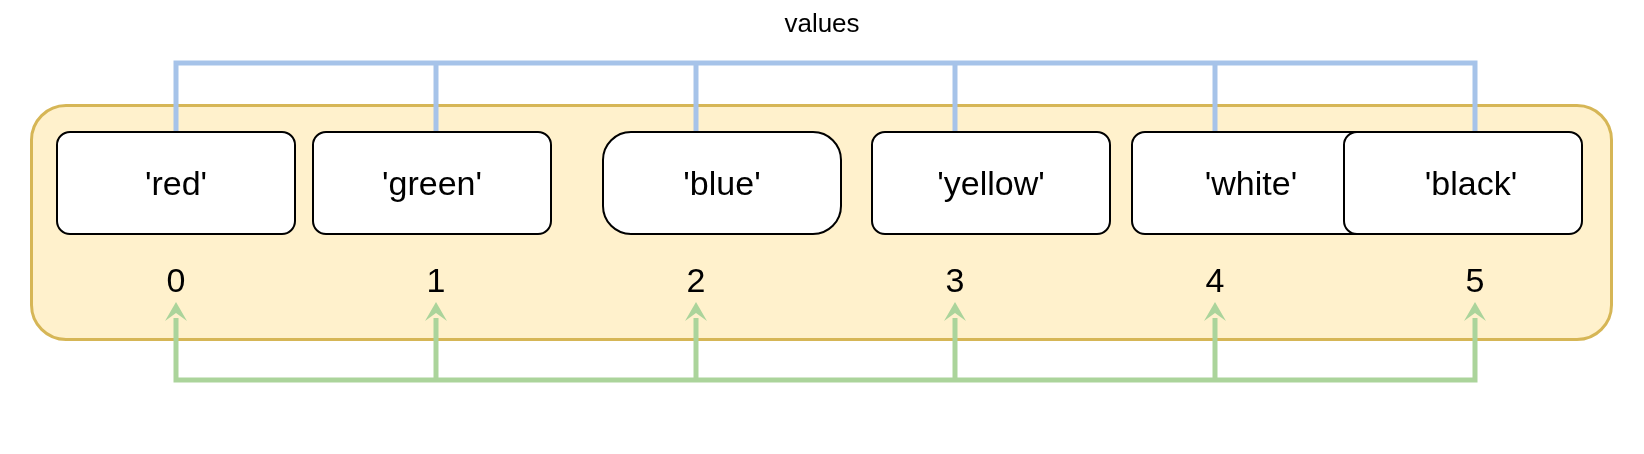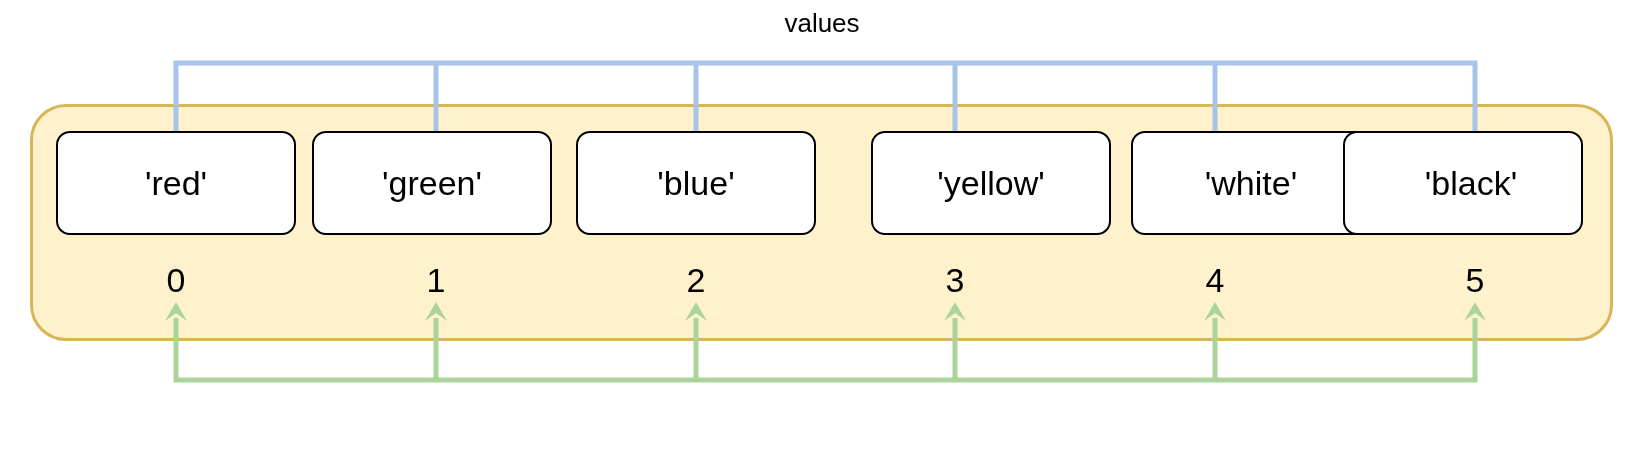--- a/index.html
+++ b/index.html
@@ -103,21 +103,21 @@
         <path d="M 685 321 L 696 302 L 707 321 L 696 313 Z" stroke="none" fill="#abd49b"></path>
         <path d="M 944 321 L 955 302 L 966 321 L 955 313 Z" stroke="none" fill="#abd49b"></path>
         <path d="M 1204 321 L 1215 302 L 1226 321 L 1215 313 Z" stroke="none" fill="#abd49b"></path>
         <path d="M 1464 321 L 1475 302 L 1486 321 L 1475 313 Z" stroke="none" fill="#abd49b"></path>
       </g>
   </svg>
 
   <div id="boxes">
       <div class="value-box" style="left: 56px;">'red'</div>
       <div class="value-box" style="left: 304px; margin-left: 8px;">'green'</div>
-      <div class="value-box" style="left: 576px;">'blue'</div>
+      <div class="value-box" style="left: 602px; border-radius: 29px;">'blue'</div>
       <div class="value-box" style="left: 871px;">'yellow'</div>
       <div class="value-box" style="left: 1131px;">'white'</div>
       <div class="value-box" style="left: 1343px; padding-left: 16px;">'black'</div>
     </div>
   <div id="indexes">
       <div class="index-label" style="left: 136px;">0</div>
       <div class="index-label" style="left: 396px;">1</div>
       <div class="index-label" style="left: 656px;">2</div>
       <div class="index-label" style="left: 915px;">3</div>
       <div class="index-label" style="left: 1175px;">4</div>

